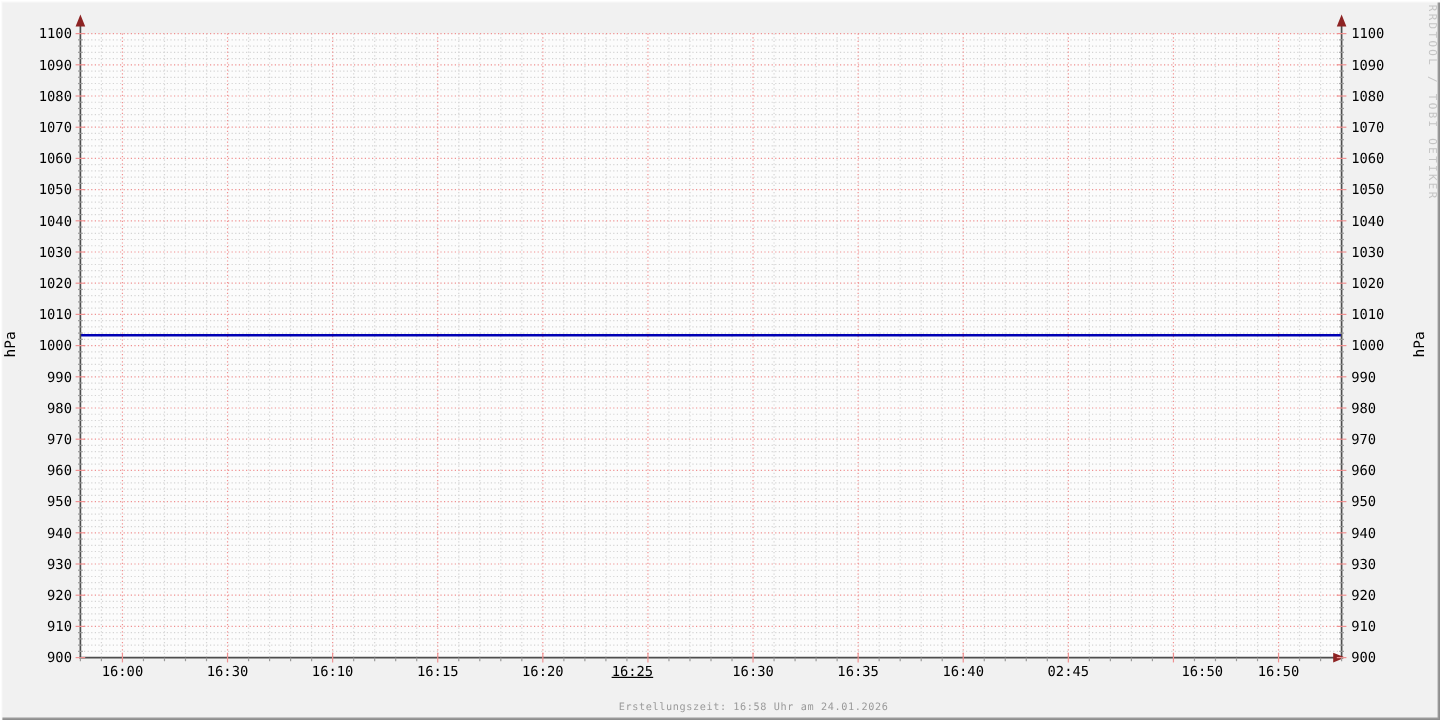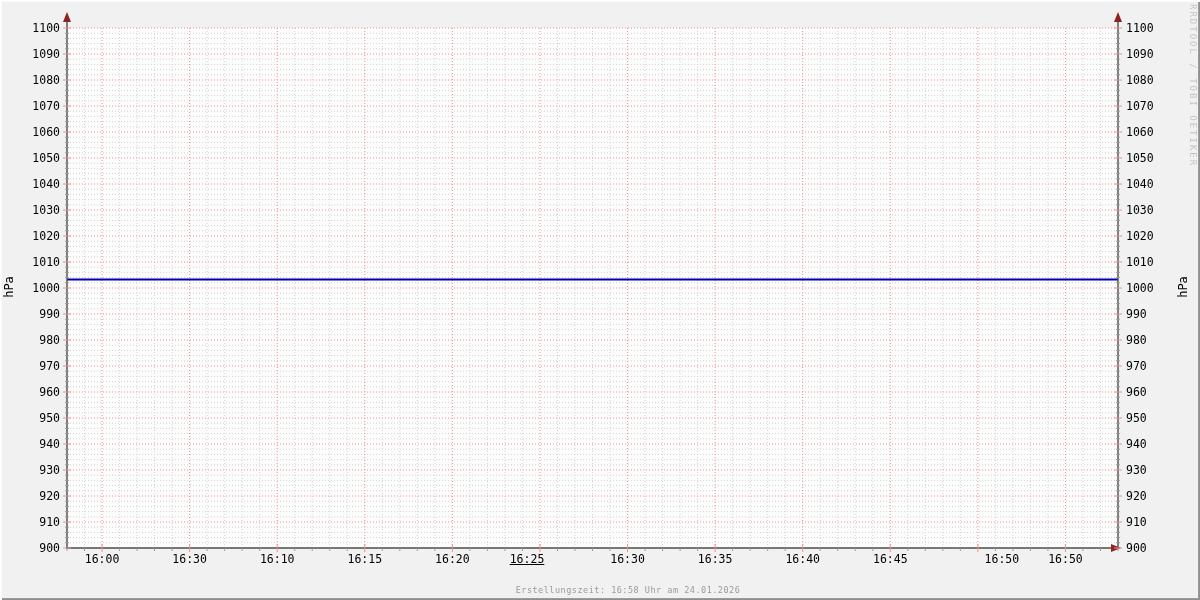--- a/index.html
+++ b/index.html
@@ -541,20 +541,20 @@
   <div id="xticks">
       <div class="xtick" style="left: 78.0333px;">16:00</div>
       <div class="xtick" style="left: 165.617px;">16:30</div>
       <div class="xtick" style="left: 253.2px;">16:10</div>
       <div class="xtick" style="left: 340.783px;">16:15</div>
       <div class="xtick" style="left: 428.367px;">16:20</div>
       <div class="xtick" style="left: 503px; text-decoration: underline;">16:25</div>
       <div class="xtick" style="left: 603.533px;">16:30</div>
       <div class="xtick" style="left: 691.117px;">16:35</div>
       <div class="xtick" style="left: 778.7px;">16:40</div>
-      <div class="xtick" style="left: 866.283px;">16:45</div>
+      <div class="xtick" style="left: 866.283px;">02:45</div>
       <div class="xtick" style="left: 953.867px; margin-left: 24px;">16:50</div>
       <div class="xtick" style="left: 1041.45px;">16:50</div>
     </div>
 
 
   <div class="footer">Erstellungszeit: 16:58 Uhr am 24.01.2026</div>
 </div>
 
 </body></html>

